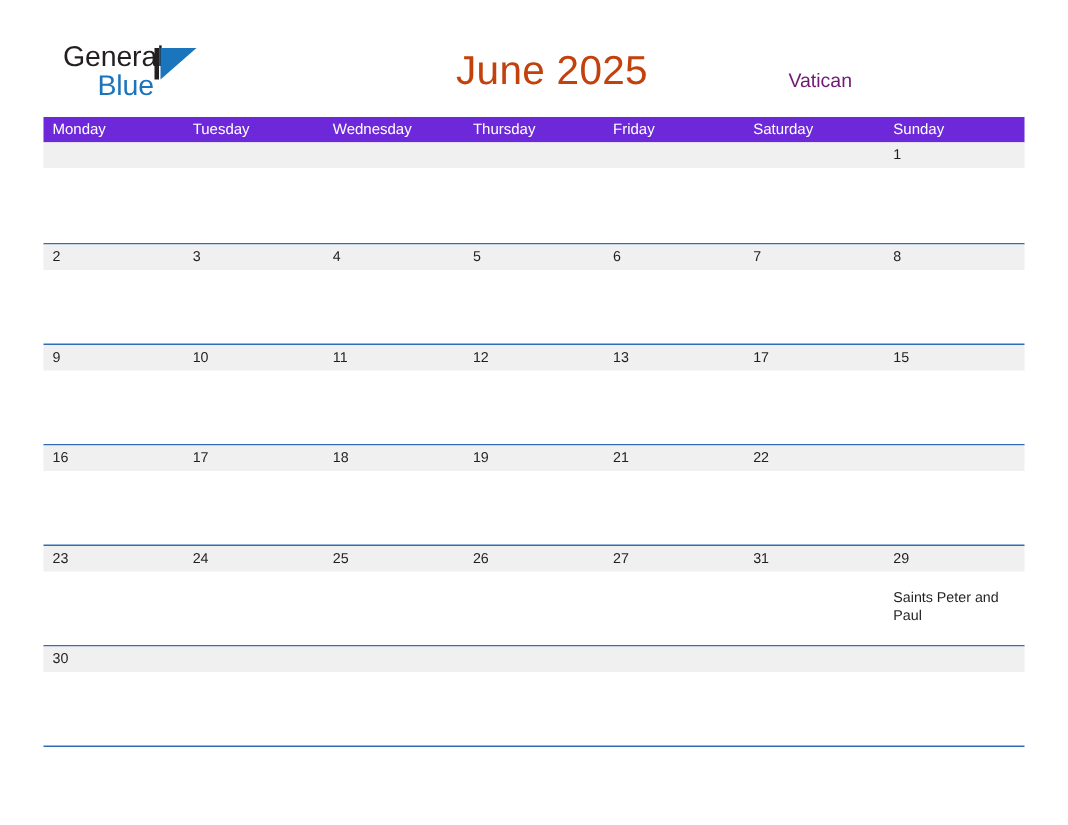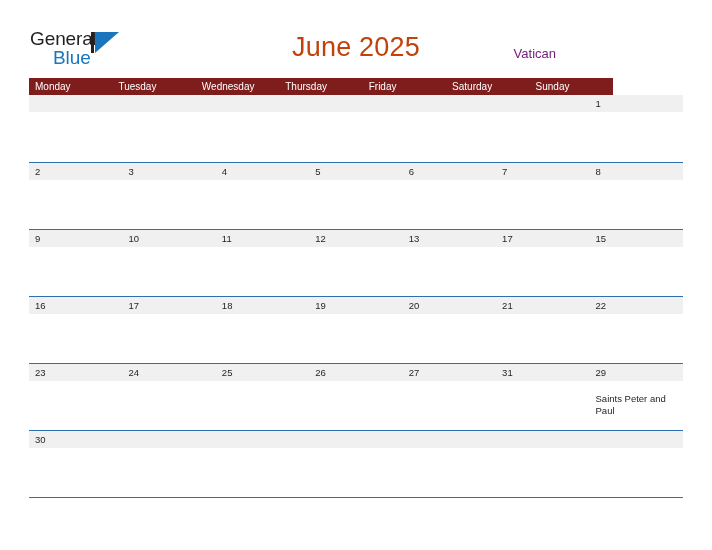--- a/index.html
+++ b/index.html
@@ -17,21 +17,21 @@
   .page {
     position: relative;
     width: 712px;
     height: 550px;
     background: #ffffff;
   }
 
   
   .header {
     position: absolute;
-    left: 0;
+    left: 12px;
     top: 0;
     width: 590px;
     height: 78px;
   }
 
   .logo {
     position: absolute;
     left: 30px;
     top: 28px;
     width: 120px;
@@ -108,23 +108,23 @@
   
   .calendar {
     position: absolute;
     left: 29px;
     top: 78px;
     width: 654px;
   }
 
   .weekday-row {
     display: flex;
-    width: 584px;
+    width: 654px;
     height: 17px;
-    background: #7f1d1d;
+    background: #6d28d9;
     align-items: flex-end;
   }
   .weekday {
     width: 93.43px;
     box-sizing: border-box;
     padding-left: 6px;
     color: #ffffff;
     font-size: 10px;
     line-height: 17px;
     font-family: "Liberation Sans", sans-serif;
@@ -324,23 +324,20 @@
             <div class="day-cell">
               <span class="day-num">17</span>
             </div>
             <div class="day-cell">
               <span class="day-num">18</span>
             </div>
             <div class="day-cell">
               <span class="day-num">19</span>
             </div>
             <div class="day-cell">
-              <span class="day-num">20</span>
-            </div>
-            <div class="day-cell">
               <span class="day-num">21</span>
             </div>
             <div class="day-cell">
               <span class="day-num">22</span>
             </div>
           </div>
         </div>
         <div class="week-row">
           <div class="week-band"></div>
           <div class="week-cells">

